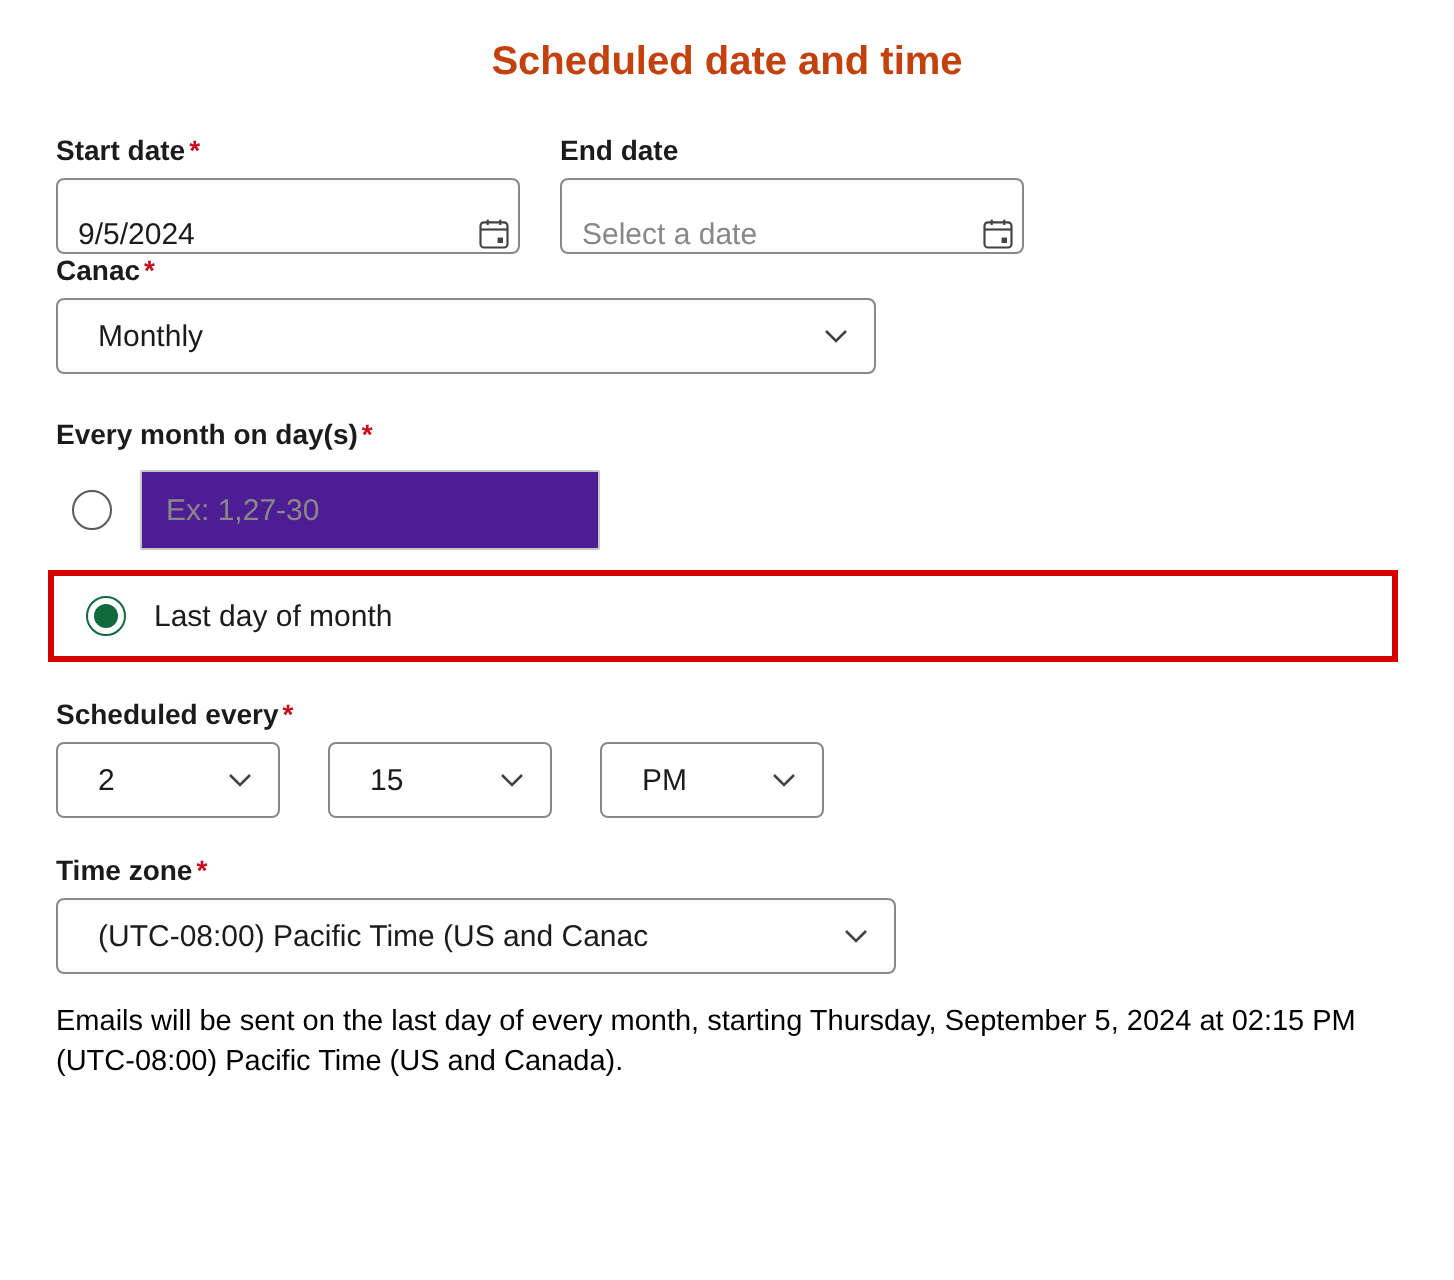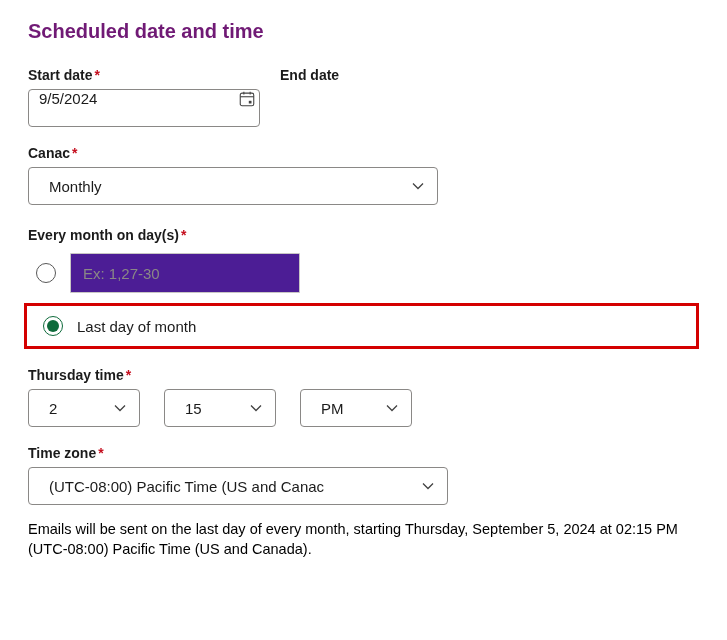--- a/index.html
+++ b/index.html
@@ -7,33 +7,34 @@
       font-family: "Segoe UI", -apple-system, BlinkMacSystemFont, sans-serif;
       padding: 20px 28px;
       color: #1b1b1b;
       background: #fff;
       width: 727px;
     }
     h2.section-title {
       font-size: 20px;
       font-weight: 700;
       margin-bottom: 24px;
-      color: #701a75;
+      color: #c2410c;
+      text-align: center;
     }
-    .row { display: flex; gap: 20px; margin-bottom: 18px; }
+    .row { display: flex; gap: 20px; }
     .col { display: flex; flex-direction: column; }
     label.field-label {
       font-size: 14px;
       font-weight: 600;
       margin-bottom: 6px;
       color: #1b1b1b;
     }
     .req { color: #c50f1f; margin-left: 2px; }
     .date-input-wrap {
-      display: flex; align-items: flex-start;
+      display: flex; align-items: flex-end;
       border: 1px solid #8a8886;
       border-radius: 4px;
       height: 38px;
       width: 232px;
       padding: 0 10px;
       background: #fff;
     }
     .date-input-wrap input {
       border: none; outline: none; flex: 1;
       font-size: 15px; color: #1b1b1b; background: transparent;
@@ -103,20 +104,30 @@
         <line x1="6.5" y1="2" x2="6.5" y2="5"></line>
         <line x1="13.5" y1="2" x2="13.5" y2="5"></line>
         <rect x="12" y="12" width="3" height="3" fill="currentColor" stroke="none"></rect>
       </svg>
     </div>
   </div>
   <div class="col">
     <label class="field-label">
       <span>End date</span>
     </label>
+    <div class="date-input-wrap">
+      <input type="text" placeholder="Select a date" style="">
+      <svg class="cal-icon" viewBox="0 0 20 20" fill="none" stroke="currentColor" stroke-width="1.2">
+        <rect x="2.5" y="3.5" width="15" height="14" rx="2"></rect>
+        <line x1="2.5" y1="7.5" x2="17.5" y2="7.5"></line>
+        <line x1="6.5" y1="2" x2="6.5" y2="5"></line>
+        <line x1="13.5" y1="2" x2="13.5" y2="5"></line>
+        <rect x="12" y="12" width="3" height="3" fill="currentColor" stroke="none"></rect>
+      </svg>
+    </div>
   </div>
 </div>
 
 <div class="col" style="margin-bottom:22px">
   <label class="field-label">
     <span>Canac</span><span class="req">*</span>
   </label>
   <div class="select-wrap repeat-sel">
     <span class="val">Monthly</span>
     <svg class="chev" viewBox="0 0 14 14" fill="none" stroke="#424242" stroke-width="1.3">
@@ -136,21 +147,21 @@
   <div class="highlight-box">
     <div class="radio-row">
       <div class="radio-circle selected"></div>
       <span class="radio-label">Last day of month</span>
     </div>
   </div>
 </div>
 
 <div class="col" style="margin-top:18px; margin-bottom:18px">
   <label class="field-label">
-    <span>Thursday time</span><span class="req">*</span>
+    <span>Scheduled every</span><span class="req">*</span>
   </label>
   <div class="time-row">
     <div class="select-wrap time-sel">
       <span class="val">2</span>
       <svg class="chev" viewBox="0 0 14 14" fill="none" stroke="#424242" stroke-width="1.3">
           <polyline points="2,4.5 7,9.5 12,4.5"></polyline>
         </svg>
     </div>
     <div class="select-wrap time-sel">
       <span class="val">15</span>

